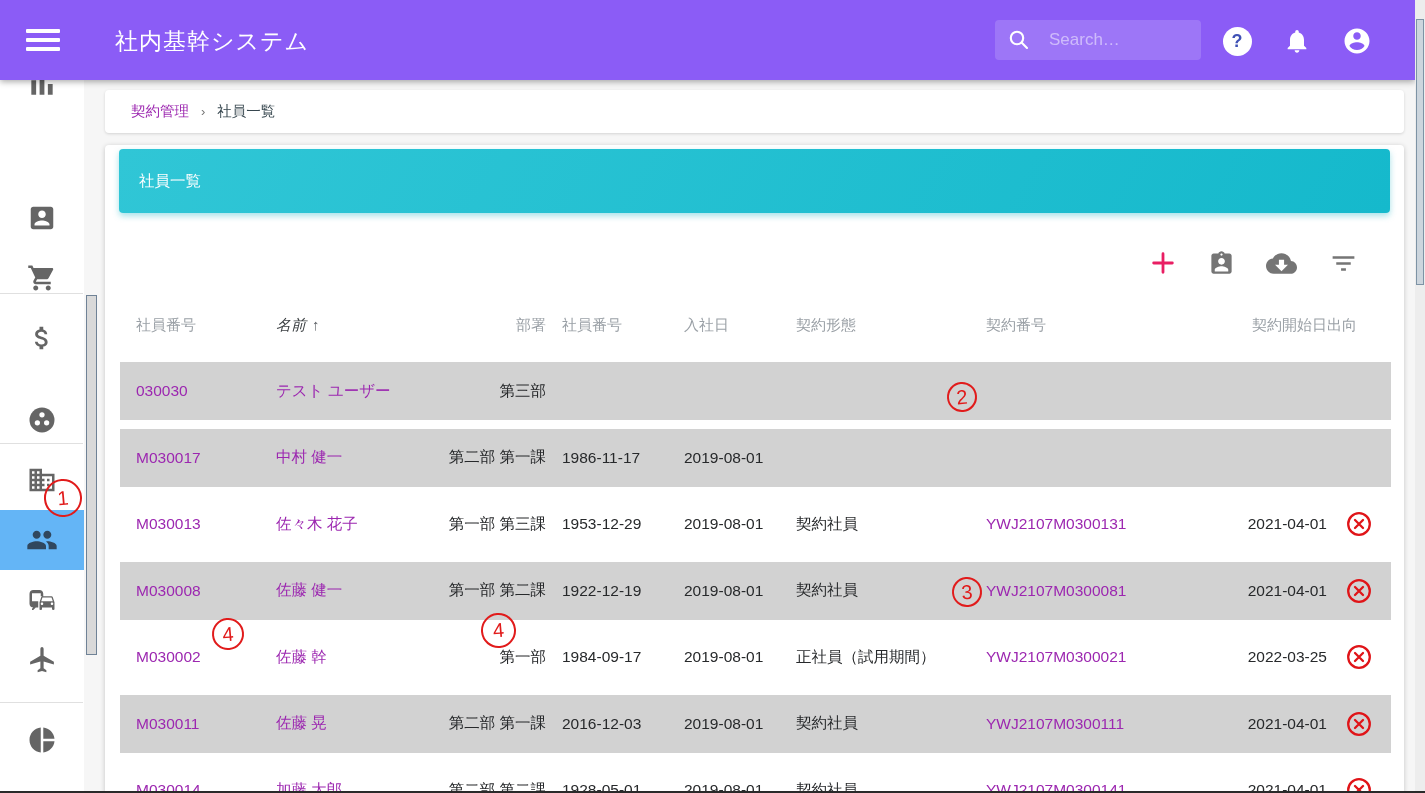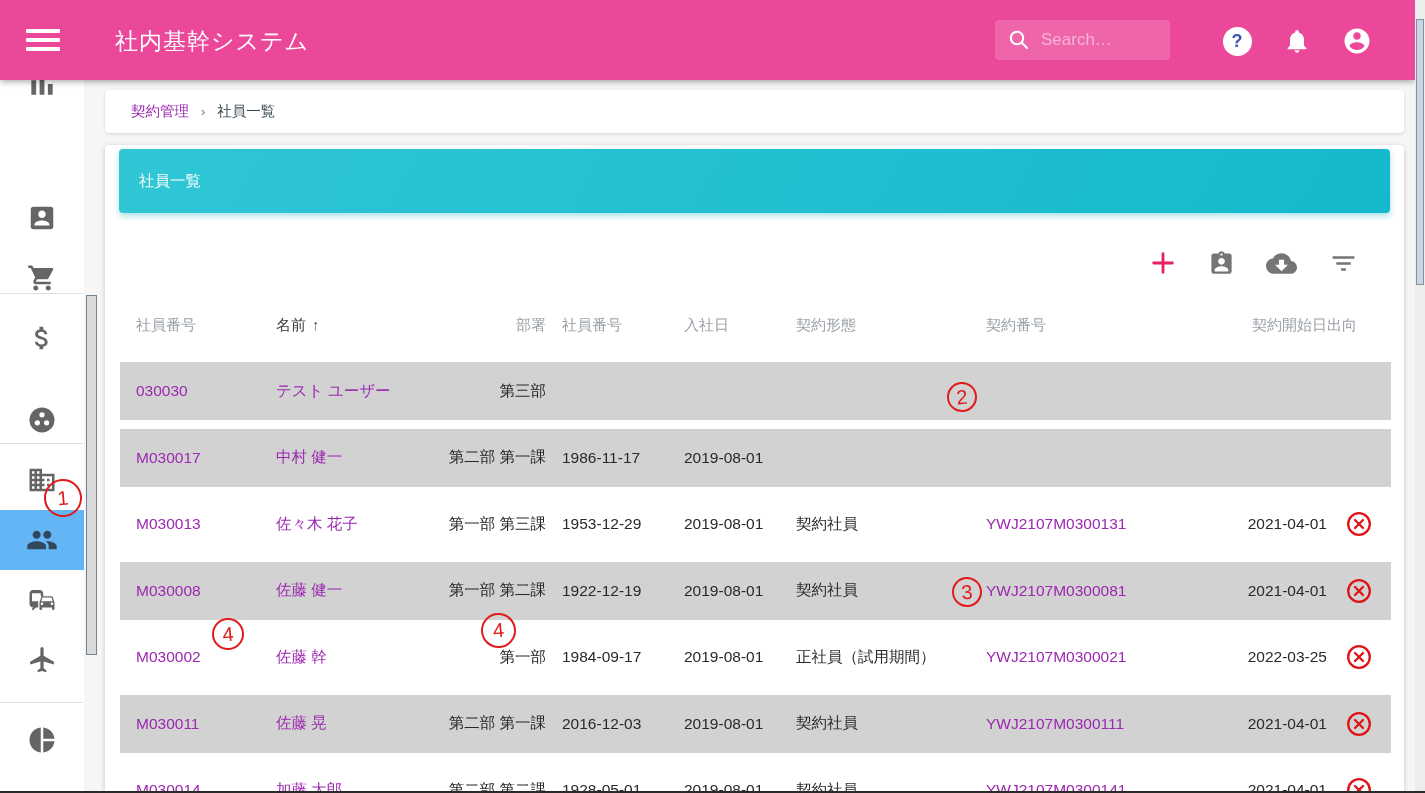--- a/index.html
+++ b/index.html
@@ -4,29 +4,29 @@
 <style>
   * { box-sizing: border-box; margin: 0; padding: 0; }
   html,body { width:1425px; height:793px; overflow:hidden; }
   body {
     font-family: "Liberation Sans","DejaVu Sans",sans-serif;
     background:#f6f6f6; position:relative; color:#27292b;
   }
   
   .appbar {
     position:absolute; left:0; top:0; width:1415px; height:80px;
-    background:#ec4899; z-index:30; box-shadow:0 2px 6px rgba(0,0,0,.32);padding-left:40px;
+    background:#8b5cf6; z-index:30; box-shadow:0 2px 6px rgba(0,0,0,.32);padding-left:40px;
   }
   .menu-btn { position:absolute; left:26px; top:24px; width:36px; height:32px;
     background:none; border:none; cursor:pointer; }
   .menu-btn span { display:block; width:34px; height:4px; background:#fff; border-radius:1px; margin:5px 0; }
   .appbar-title { position:absolute; left:115px; top:26px; color:#fff; font-size:23px; letter-spacing:1px; }
   .searchbox {
-    position:absolute; left:995px; top:20px; width:175px; height:40px;
-    background:rgba(255,255,255,.16); border-radius:4px; display:flex; align-items:center; padding:0 12px;
+    position:absolute; left:995px; top:20px; width:206px; height:40px;
+    background:rgba(255,255,255,.16); border-radius:4px; display:flex; align-items:center; padding:0 12px;gap:8px;
   }
   .searchbox input {
     background:transparent; border:none; outline:none; color:#fff;
     font-size:17px; width:140px; margin-left:10px; font-family:inherit;
   }
   .searchbox input::placeholder { color:rgba(255,255,255,.5); }
   .appbar-iconbtn { position:absolute; top:25px; width:32px; height:32px; background:none; border:none;
     display:flex; align-items:center; justify-content:center; cursor:pointer; }
   .help-circle { width:29px; height:29px; border-radius:50%; background:#fff; color:#3f51b5;
     font-weight:bold; font-size:18px; display:flex; align-items:center; justify-content:center; }
@@ -61,21 +61,21 @@
     position:absolute; left:14px; top:4px; width:1271px; height:64px; border-radius:4px;
     background:linear-gradient(120deg,#30c6d6 0%,#15b9cc 100%);
     box-shadow:0 3px 6px rgba(0,172,193,.35);
     display:flex; align-items:center; padding-left:20px; color:#fff; font-size:15.5px;
   }
   .tool-btn { position:absolute; top:98px; width:40px; height:40px; background:none; border:none;
     display:flex; align-items:center; justify-content:center; cursor:pointer; }
   
   .thead { position:absolute; left:15px; top:155px; width:1271px; height:50px; display:flex; align-items:center; }
   .th { font-size:15px; color:#9aa0a6; padding-left:16px; cursor:pointer; white-space:nowrap; }
-  .th.sorted { color:#3c4043; }
+  .th.sorted { color:#3c4043;font-style:italic; }
   .sort-arrow { color:#5f6368; font-size:15px; margin-left:6px; }
   .tbody { position:absolute; left:15px; top:217px; width:1271px; }
   .trow { display:flex; align-items:center; height:58px; margin-bottom:8.5px; background:#fff; }
   .trow.shaded { background:#d2d2d2; }
   .td { padding-left:16px; font-size:15.5px; white-space:nowrap; overflow:hidden; }
   .c1{width:140px;} .c2{width:150px;} .c3{width:136px;text-align:right;} .c4{width:122px;} .c5{width:112px;}
   .c6{width:190px;} .c7{width:196px;} .c8{width:161px;text-align:right;}
   .c9{width:64px; display:flex; justify-content:center; padding-left:0;}
   .link { color:#9c27b0; text-decoration:none; cursor:pointer;margin-top:15px; }
   .dark { color:#27292b; }

